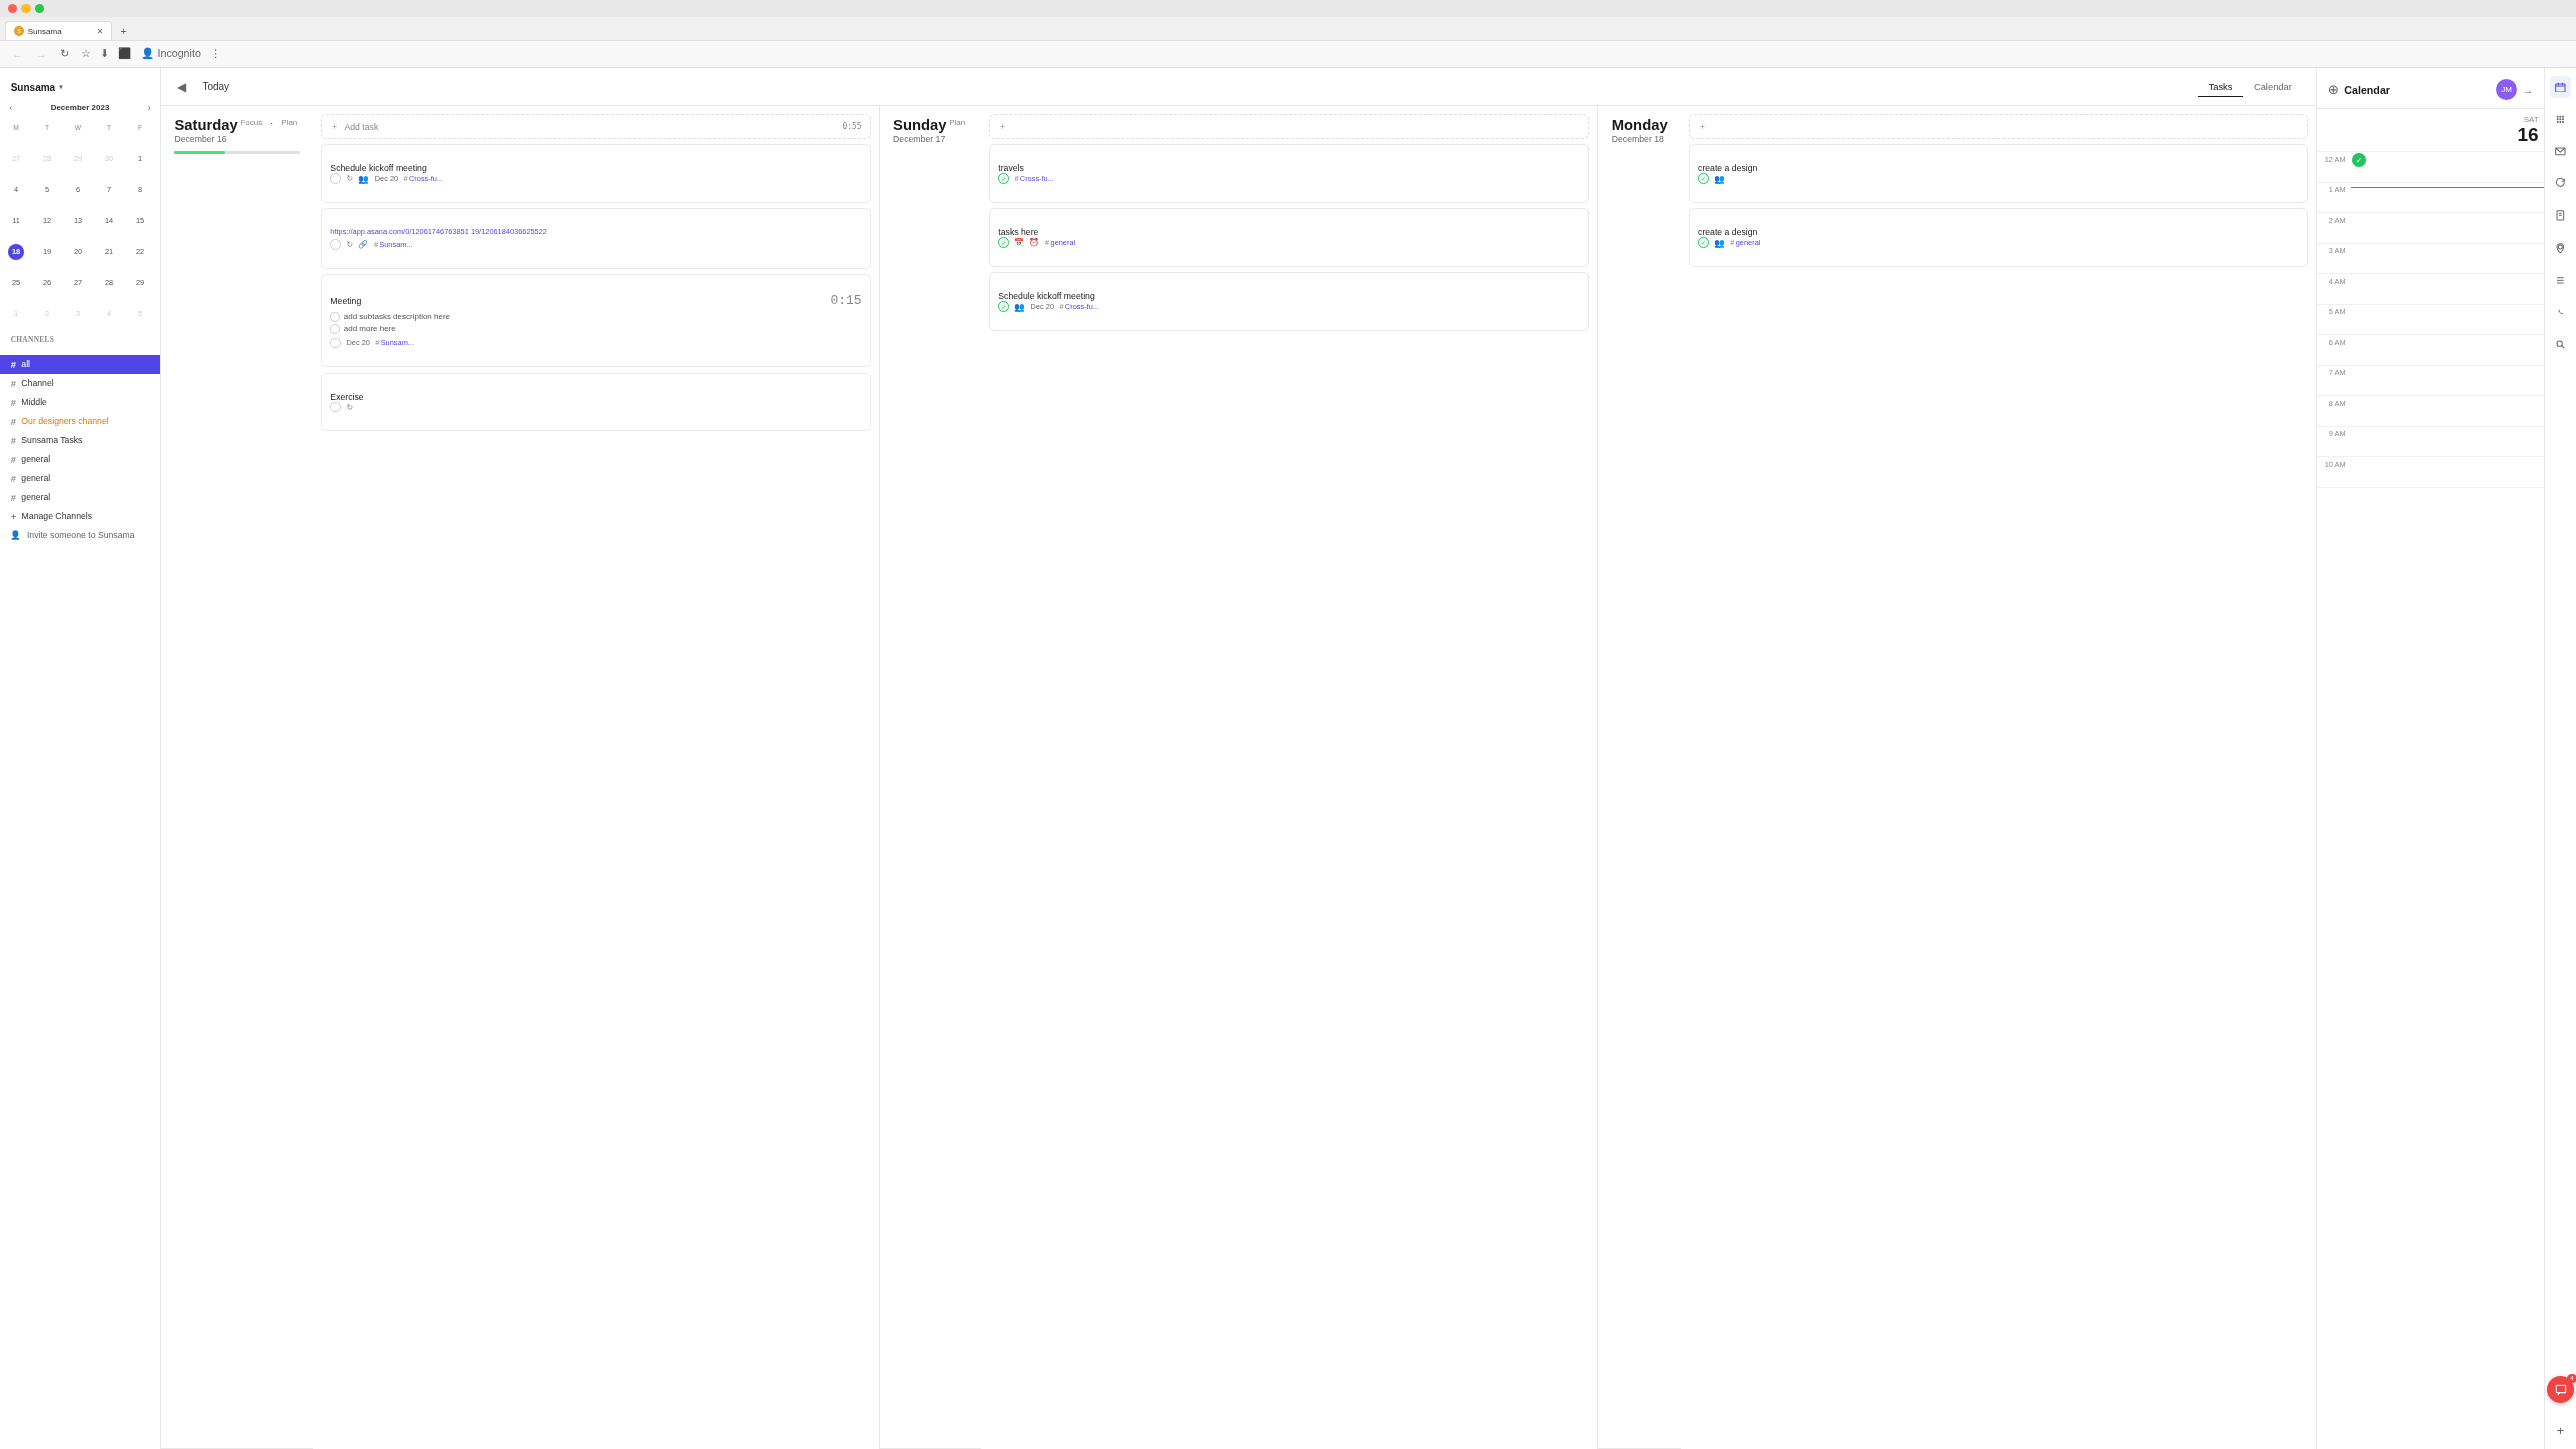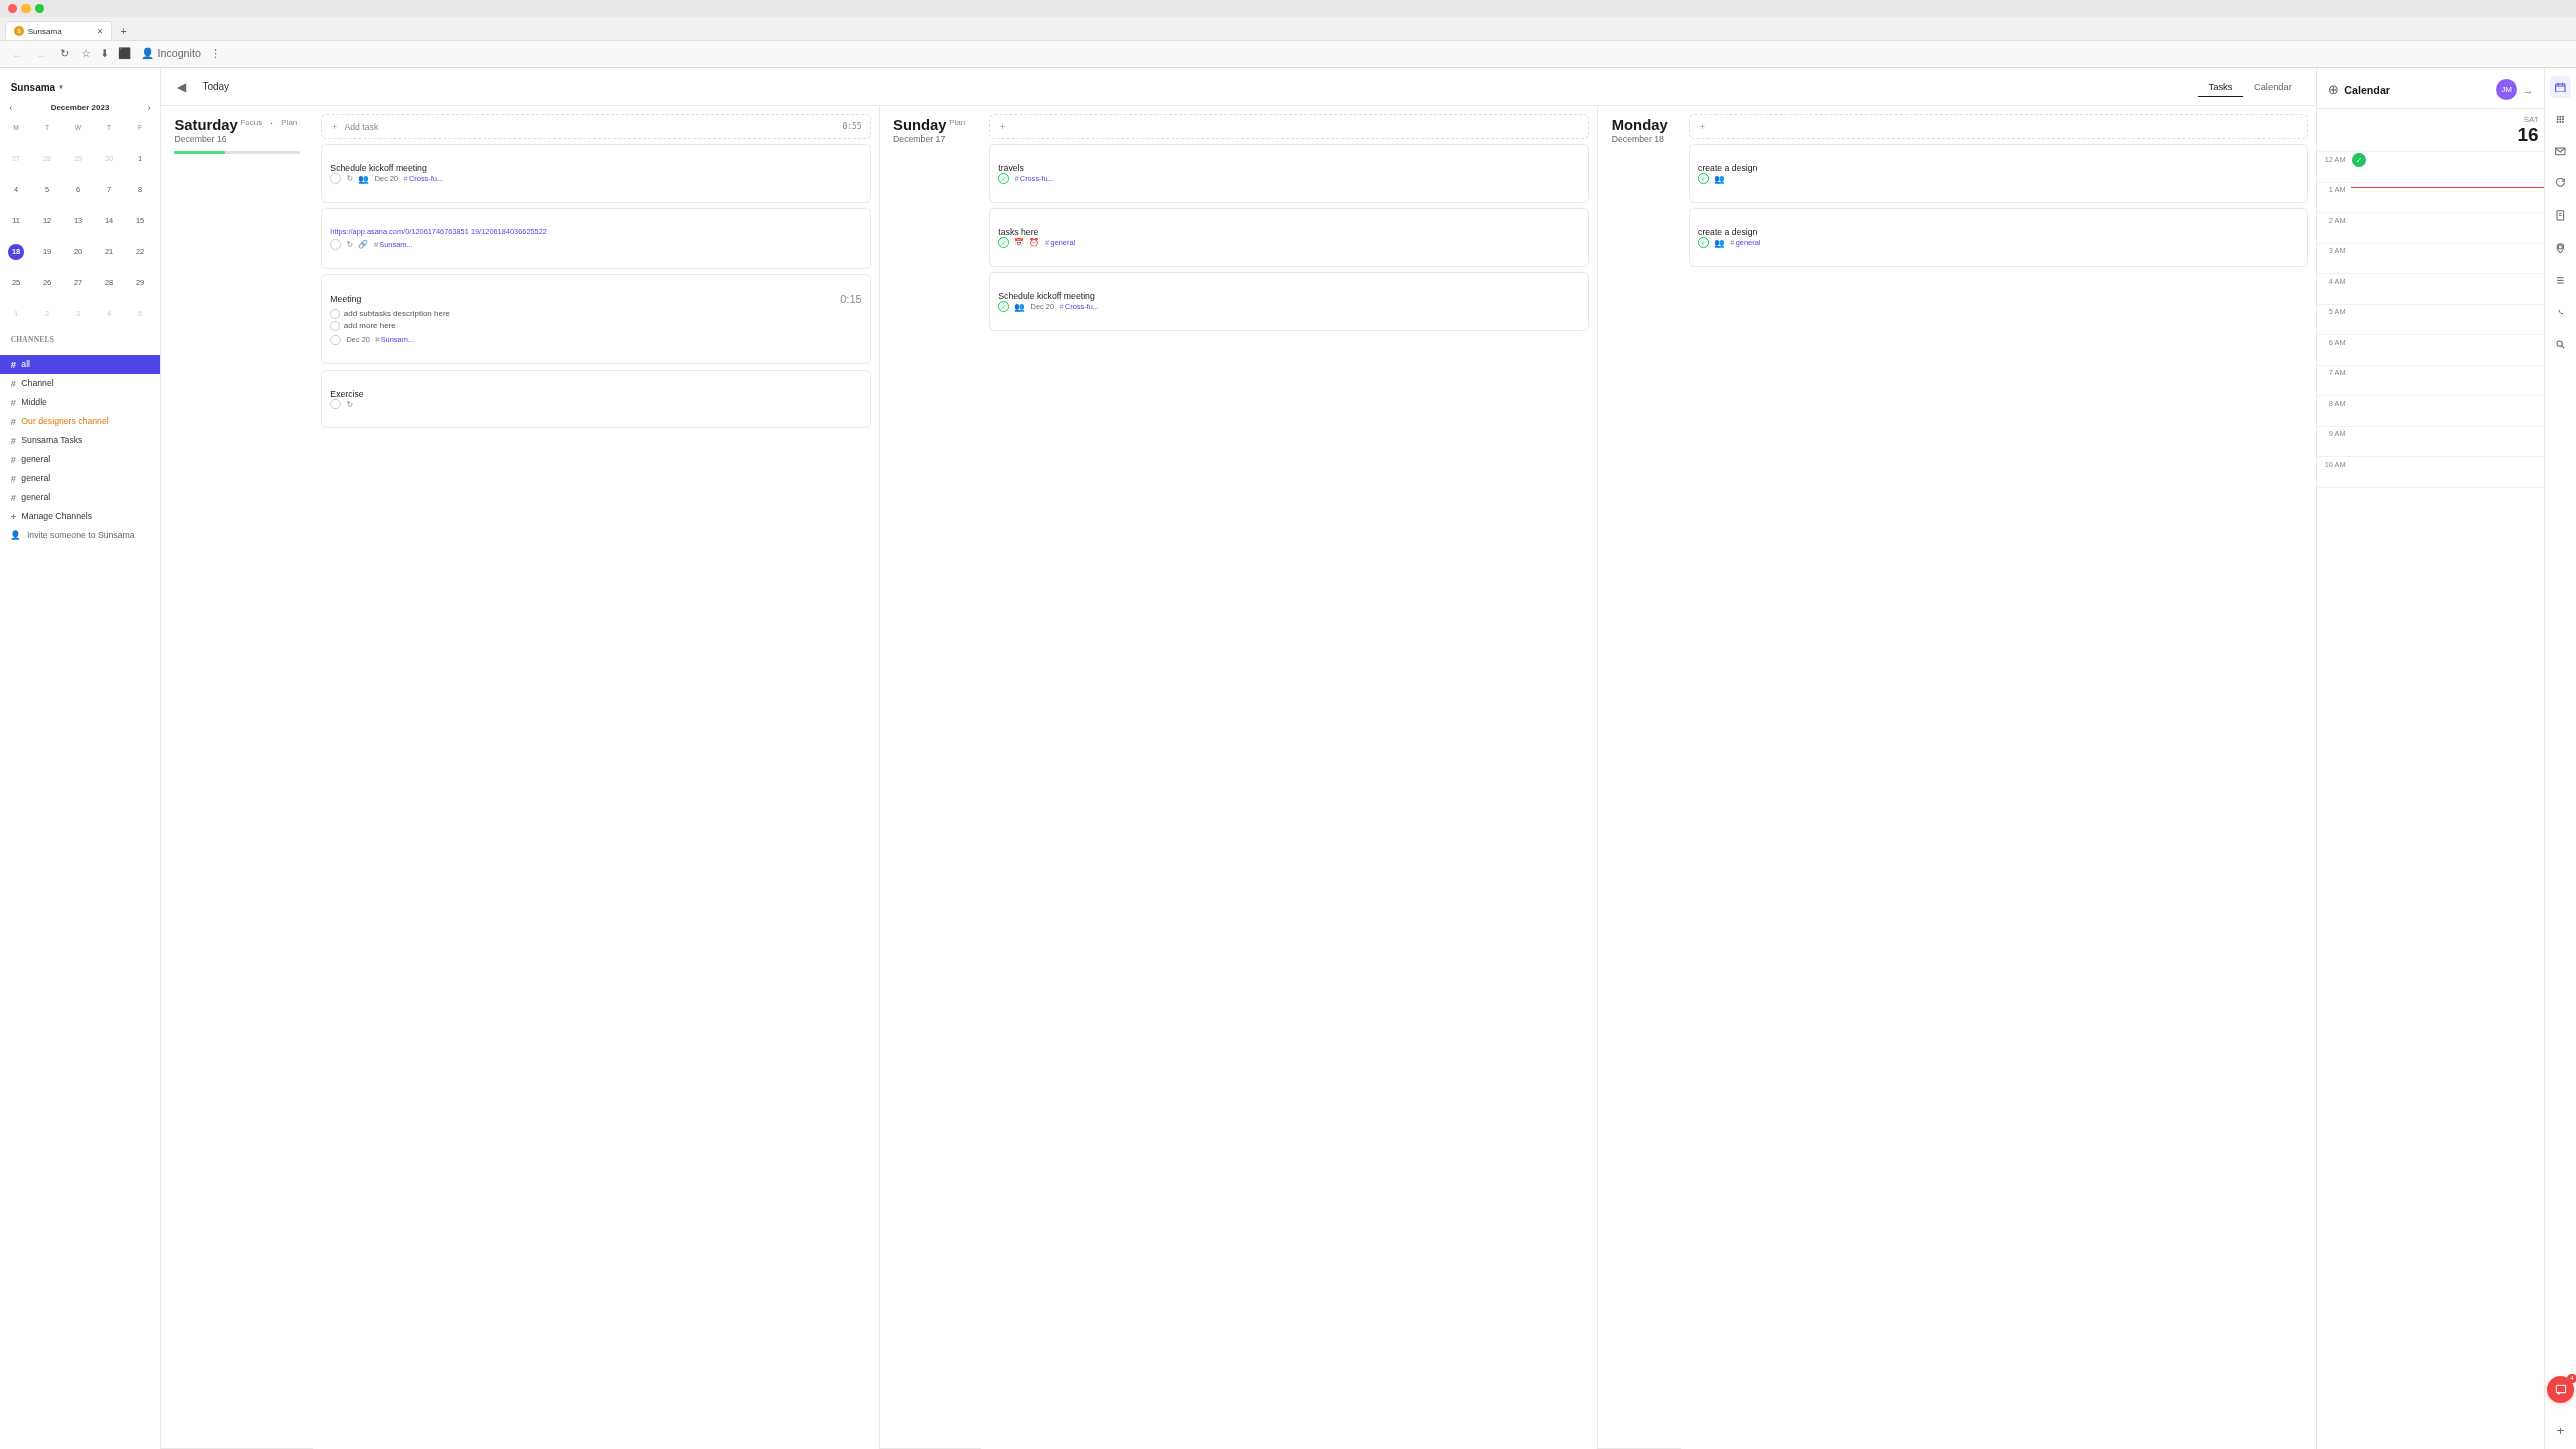--- a/index.html
+++ b/index.html
@@ -79,21 +79,21 @@
     .day-progress { height: 2.7px; background: #e0e0e0; border-radius: 1.3px; margin-top: 6.7px; }
     .day-progress-fill { height: 100%; border-radius: 1.3px; background: #4ade80; }
 
     .day-content { flex: 1; overflow-y: auto; padding: 8px; display: flex; flex-direction: column; gap: 5.4px; }
     .add-task-btn { display: flex; align-items: center; gap: 5.4px; padding: 5.4px 8px; border: 0.7px dashed #ddd; border-radius: 5.4px; color: #888; cursor: pointer; font-size: 8.7px; background: white; }
     .add-task-timer { margin-left: auto; color: #888; font-size: 8px; font-family: monospace; }
 
     .task-card { background: white; border: 0.7px solid #e8e8e8; border-radius: 5.4px; padding: 18px 8px; cursor: pointer; }
     .task-card-header { display: flex; align-items: center; justify-content: space-between; margin-bottom: 4px; }
     .task-title { font-size: 8.7px; font-weight: 500; color: #1a1a1a; flex: 1; }
-    .task-timer { font-size: 11px; color: #888; font-family: Liberation Sans, sans-serif; }
+    .task-timer { font-size: 13px; color: #888; font-family: Liberation Mono, monospace; }
     .task-meta { display: flex; align-items: center; gap: 5.4px; flex-wrap: wrap; }
     .task-check { width: 10.7px; height: 10.7px; border-radius: 50%; border: 1px solid #ccc; display: flex; align-items: center; justify-content: center; cursor: pointer; flex-shrink: 0; }
     .task-check.done { border-color: #22c55e; background: #f0fdf4; }
     .task-check.done::after { content: '✓'; font-size: 6px; color: #22c55e; }
     .task-date { font-size: 7.4px; color: #666; }
     .task-tag { font-size: 7.4px; color: #4f46e5; display: flex; align-items: center; gap: 1.3px; }
     .task-tag-hash { color: #888; }
     .task-url { font-size: 7.4px; color: #4f46e5; word-break: break-all; margin-bottom: 2.7px; }
     .task-subtask { display: flex; align-items: center; gap: 4px; margin-top: 2.7px; font-size: 8px; color: #555; }
     .task-subtask-check { width: 9.4px; height: 9.4px; border-radius: 50%; border: 1px solid #ccc; flex-shrink: 0; }

